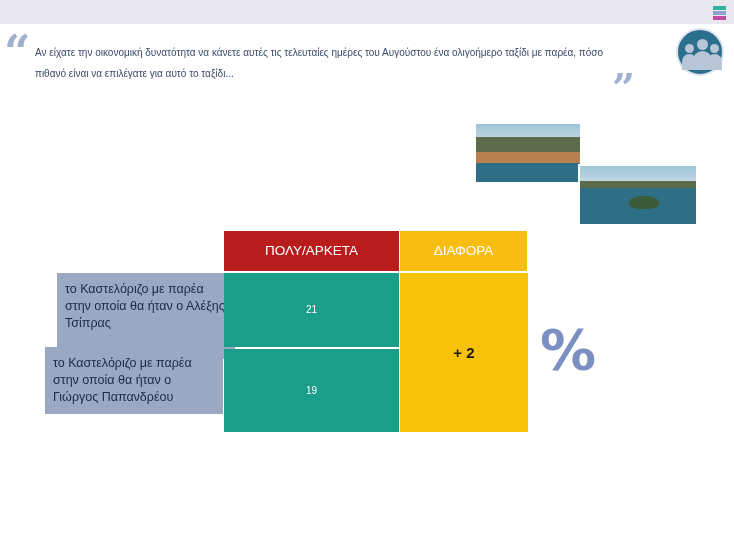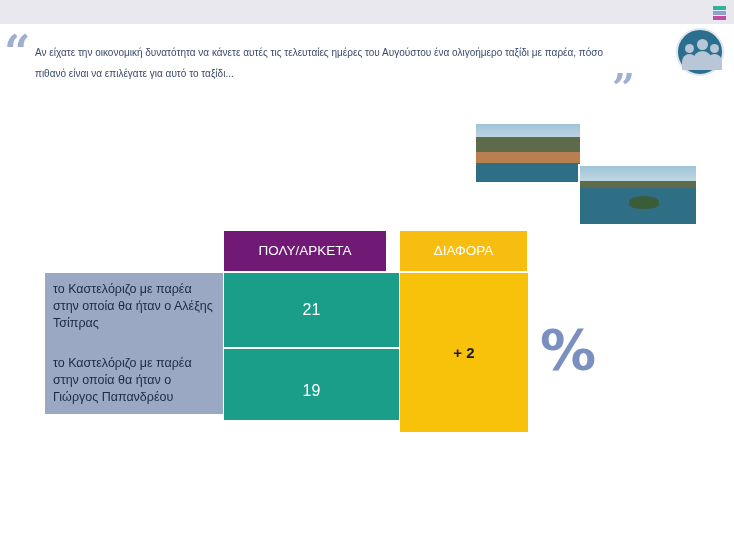--- a/index.html
+++ b/index.html
@@ -128,52 +128,52 @@
   }
   .th {
     position: absolute;
     top: 0; height: 40px;
     line-height: 40px;
     text-align: center;
     font-size: 13.5px;
     color: #ffffff;
   }
   .th-polu {
-    left: 179px; width: 162px;
-    background: #701a75;
+    left: 179px; width: 175px;
+    background: #b91c1c;
   }
   .th-diafora {
     left: 355px; width: 127px;
     background: #f7bd10;
     color: #ffffff;
   }
 
   .rowlabel {
     position: absolute;
     left: 0; width: 178px;
     background: #9aa8c4;
     color: #1c2a44;
     font-size: 12.5px;
     line-height: 17px;
     padding: 8px 8px 0 8px;
     box-sizing: border-box;
   }
-  .rowlabel-1 { top: 42px; height: 86px; }
+  .rowlabel-1 { top: 42px; height: 86px; margin-left: 12px; }
   .rowlabel-2 { top: 116px; height: 67px; }
 
   .cellval {
     position: absolute;
     left: 179px; width: 175px;
     background: #1b9e89;
     color: #ffffff;
-    font-size: 16px;
+    font-size: 10px;
     text-align: center;
   }
   .cellval-1 { top: 42px; height: 74px; line-height: 74px; }
-  .cellval-2 { top: 118px; height: 71px; line-height: 83px; }
+  .cellval-2 { top: 118px; height: 83px; line-height: 83px; }
 
   .diff-cell {
     position: absolute;
     left: 355px; top: 42px;
     width: 128px; height: 159px;
     background: #f9c20a;
     color: #1a1a1a;
     font-size: 15px;
     font-weight: bold;
     line-height: 159px;

